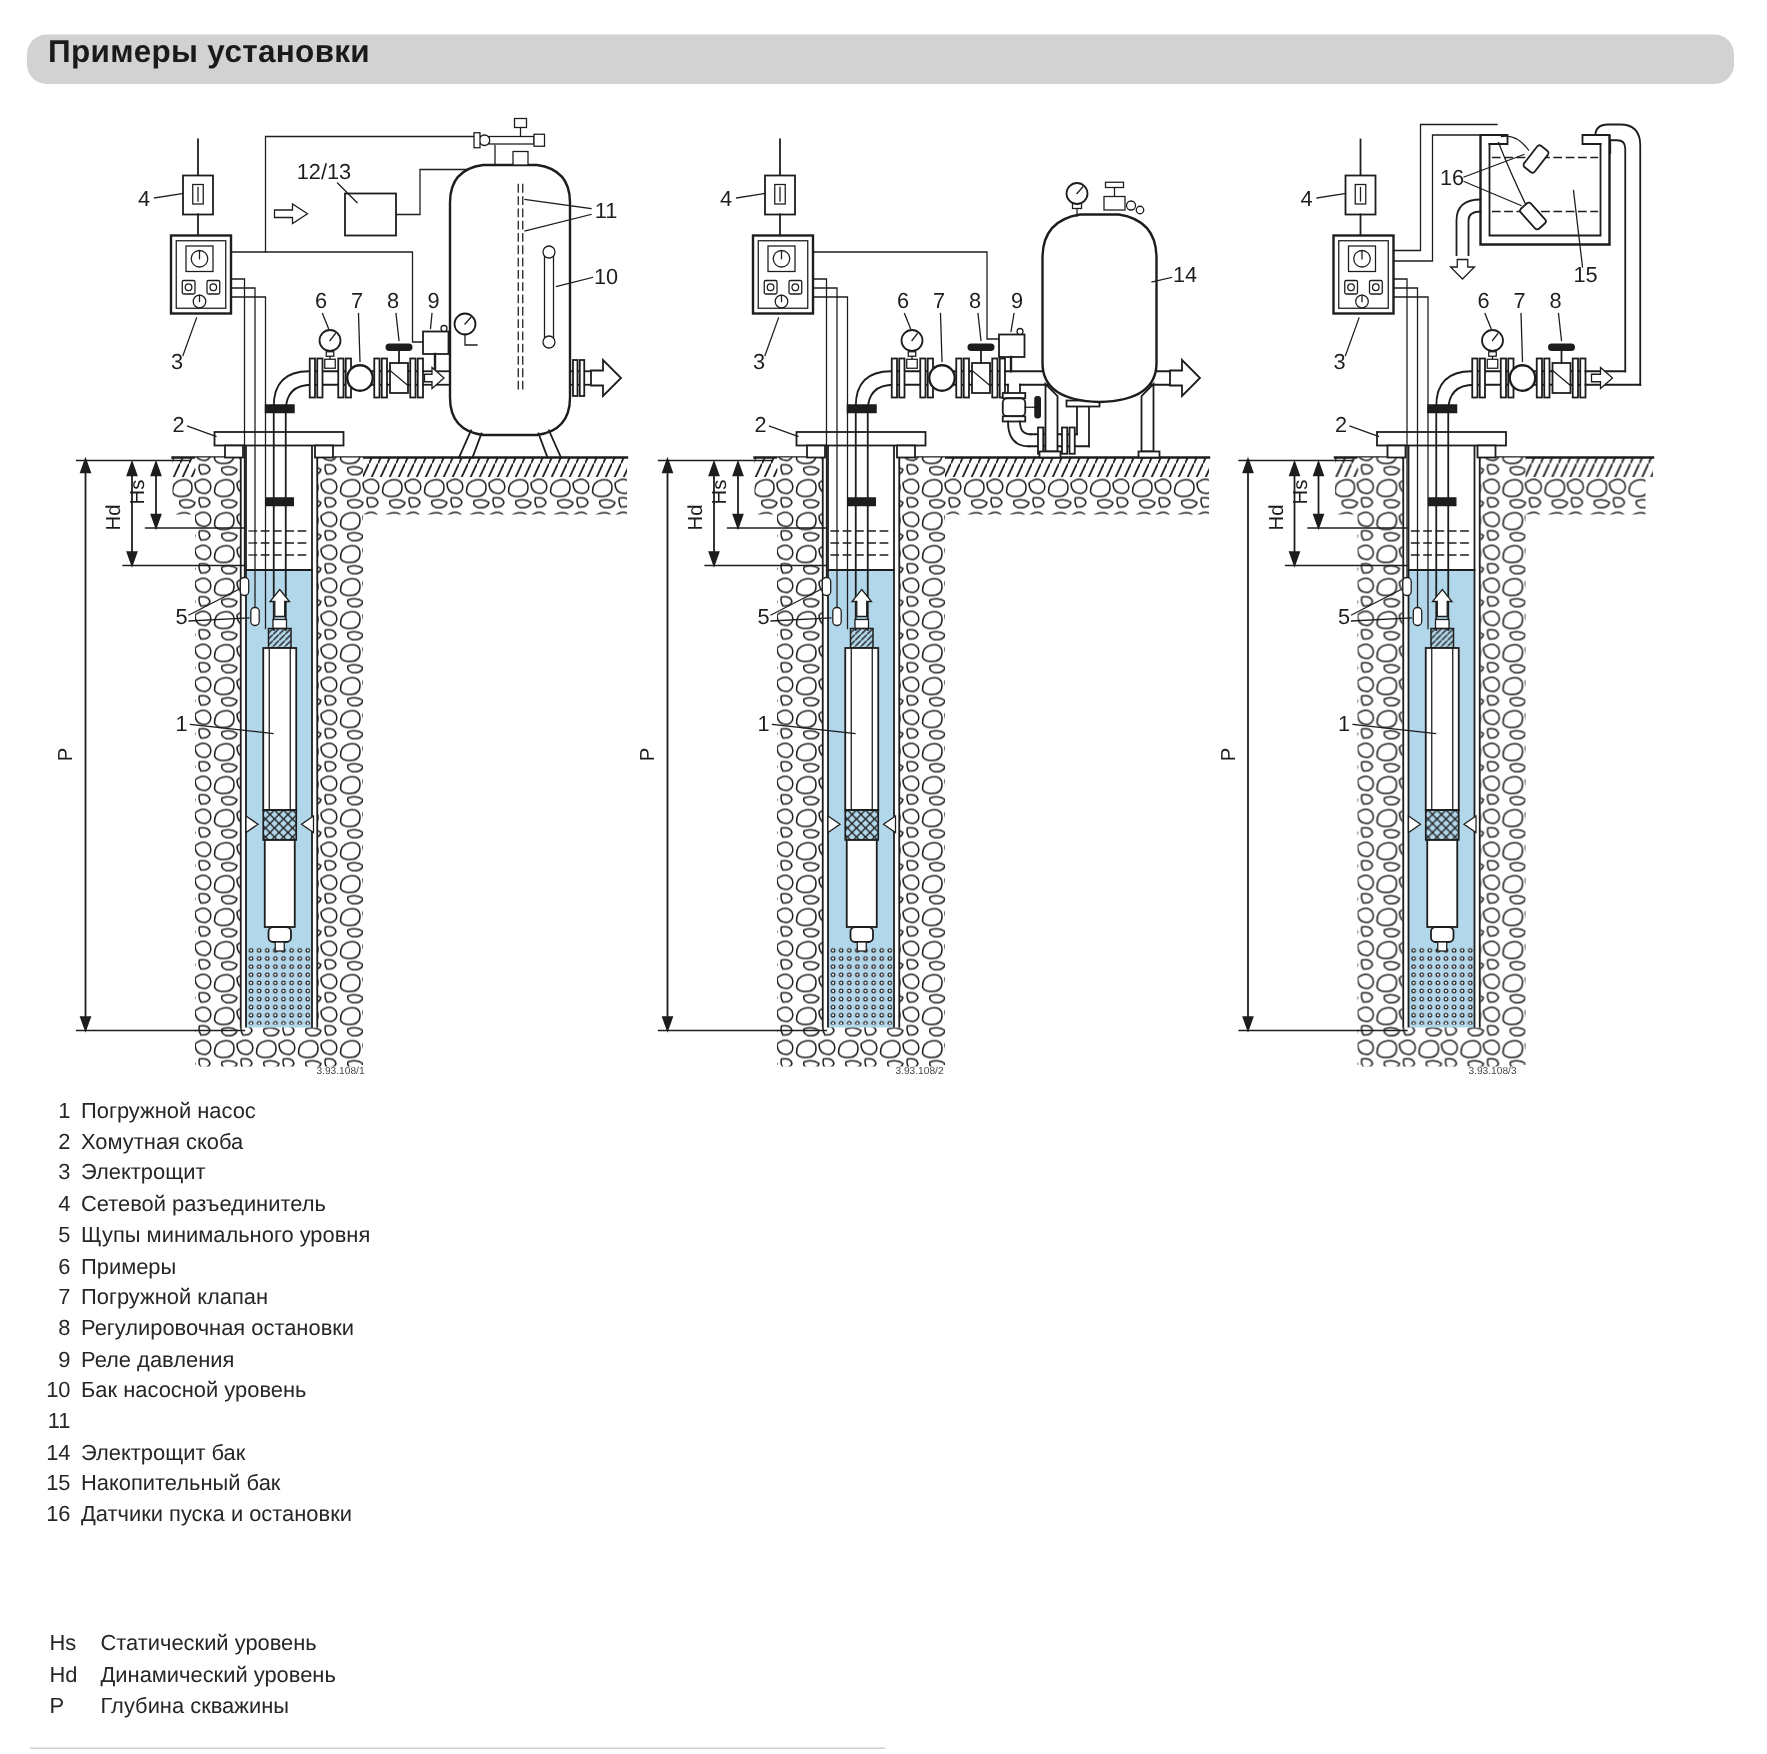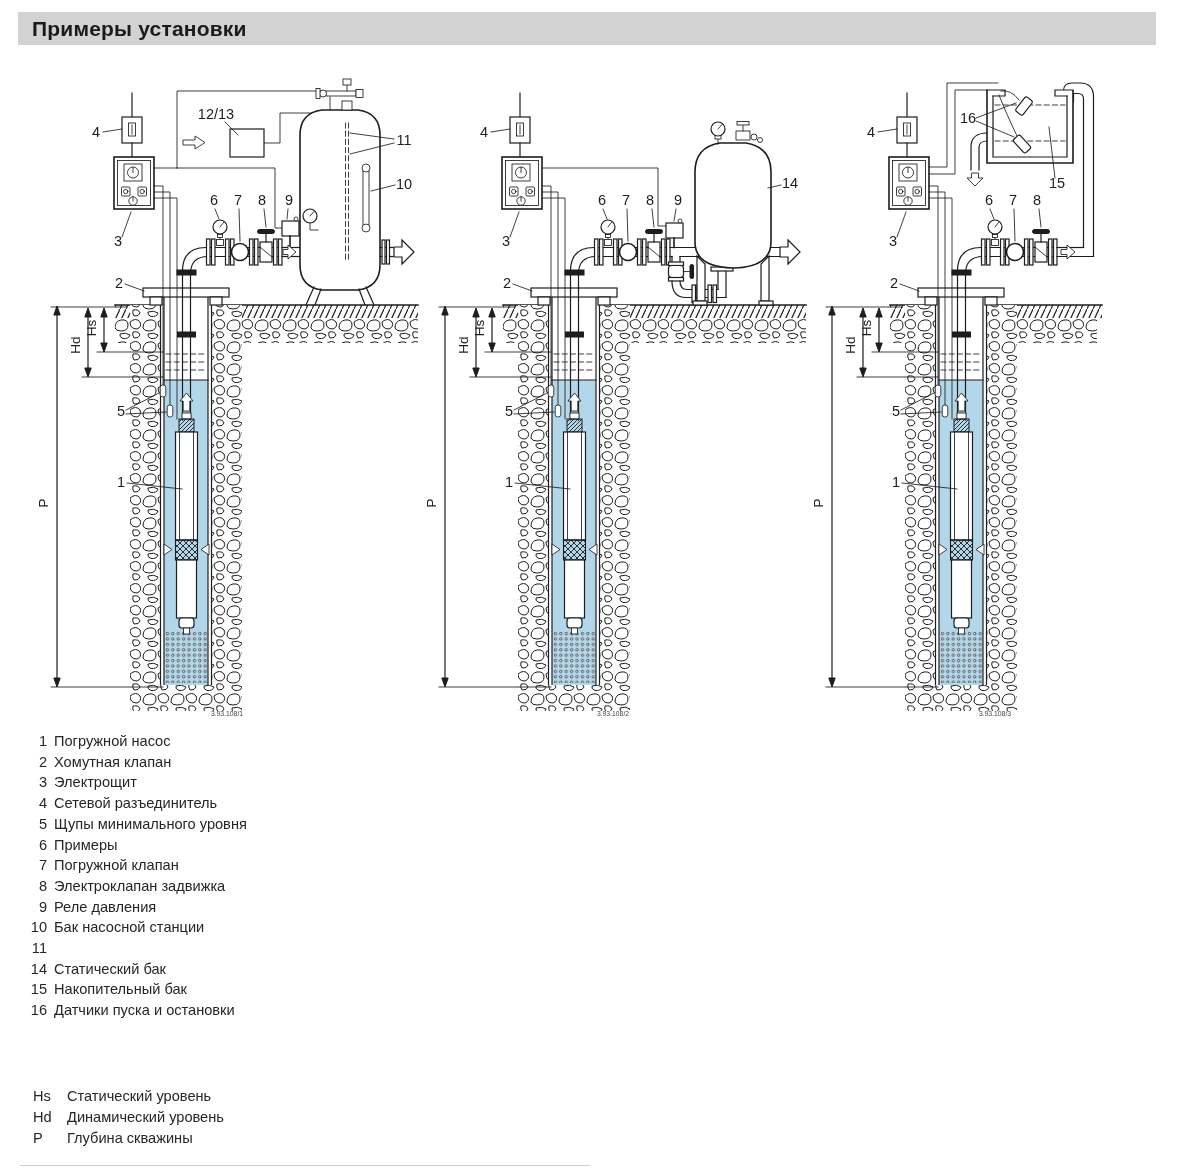--- a/index.html
+++ b/index.html
@@ -1,19 +1,19 @@
 <!DOCTYPE html>
 <html style="--title_bar_bg: #d2d2d2; --line: #1d1d1d; --water: #b3d7ea;"><head>
 <meta charset="utf-8">
 <style>
   html,body{margin:0;padding:0;background:#fff;}
   .page{position:relative;width:1178px;height:1169px;background:#fff;overflow:hidden;
         font-family:"Liberation Sans",sans-serif;color:#222;}
-  .title-bar{position:absolute;left:18px;top:12px;width:1138px;height:33px;
-             background:var(--title_bar_bg,#d2d2d2);display:flex;align-items:center;}
+  .title-bar{position:absolute;left:18px;top:23px;width:1138px;height:33px;
+             background:var(--title_bar_bg,#d2d2d2);display:flex;border-radius:13px;}
   .title-bar span{font-size:21px;font-weight:bold;color:#1a1a1a;padding-left:14px;letter-spacing:.2px;}
   svg{position:absolute;overflow:visible;}
   #defs-svg{position:absolute;width:0;height:0;}
   #d1{left:30px;top:75px;}
   #d2{left:418px;top:75px;}
   #d3{left:805px;top:75px;}
   
   .s  {stroke:#1d1d1d;stroke-width:1.2;fill:none;stroke-linecap:square;}
   .sw {stroke:#1d1d1d;stroke-width:1.2;fill:#fff;}
   .sb {stroke:#1d1d1d;stroke-width:1;fill:#1d1d1d;}
@@ -425,21 +425,21 @@
     <text class="fig" x="190" y="641" text-anchor="middle">3.93.108/3</text>
   </svg>
 
   <div class="legend">
     <div class="legend-row">
         <span class="num">1</span>
         <span class="txt">Погружной насос</span>
       </div>
     <div class="legend-row">
         <span class="num">2</span>
-        <span class="txt">Хомутная клапан</span>
+        <span class="txt">Хомутная скоба</span>
       </div>
     <div class="legend-row">
         <span class="num">3</span>
         <span class="txt">Электрощит</span>
       </div>
     <div class="legend-row">
         <span class="num">4</span>
         <span class="txt">Сетевой разъединитель</span>
       </div>
     <div class="legend-row">
@@ -449,36 +449,36 @@
     <div class="legend-row">
         <span class="num">6</span>
         <span class="txt">Примеры</span>
       </div>
     <div class="legend-row">
         <span class="num">7</span>
         <span class="txt">Погружной клапан</span>
       </div>
     <div class="legend-row">
         <span class="num">8</span>
-        <span class="txt">Электроклапан задвижка</span>
+        <span class="txt">Регулировочная остановки</span>
       </div>
     <div class="legend-row">
         <span class="num">9</span>
         <span class="txt">Реле давления</span>
       </div>
     <div class="legend-row">
         <span class="num">10</span>
-        <span class="txt">Бак насосной станции</span>
+        <span class="txt">Бак насосной уровень</span>
       </div>
     <div class="legend-row">
         <span class="num">11</span>
       </div>
     <div class="legend-row">
         <span class="num">14</span>
-        <span class="txt">Статический бак</span>
+        <span class="txt">Электрощит бак</span>
       </div>
     <div class="legend-row">
         <span class="num">15</span>
         <span class="txt">Накопительный бак</span>
       </div>
     <div class="legend-row">
         <span class="num">16</span>
         <span class="txt">Датчики пуска и остановки</span>
       </div>
   </div>

